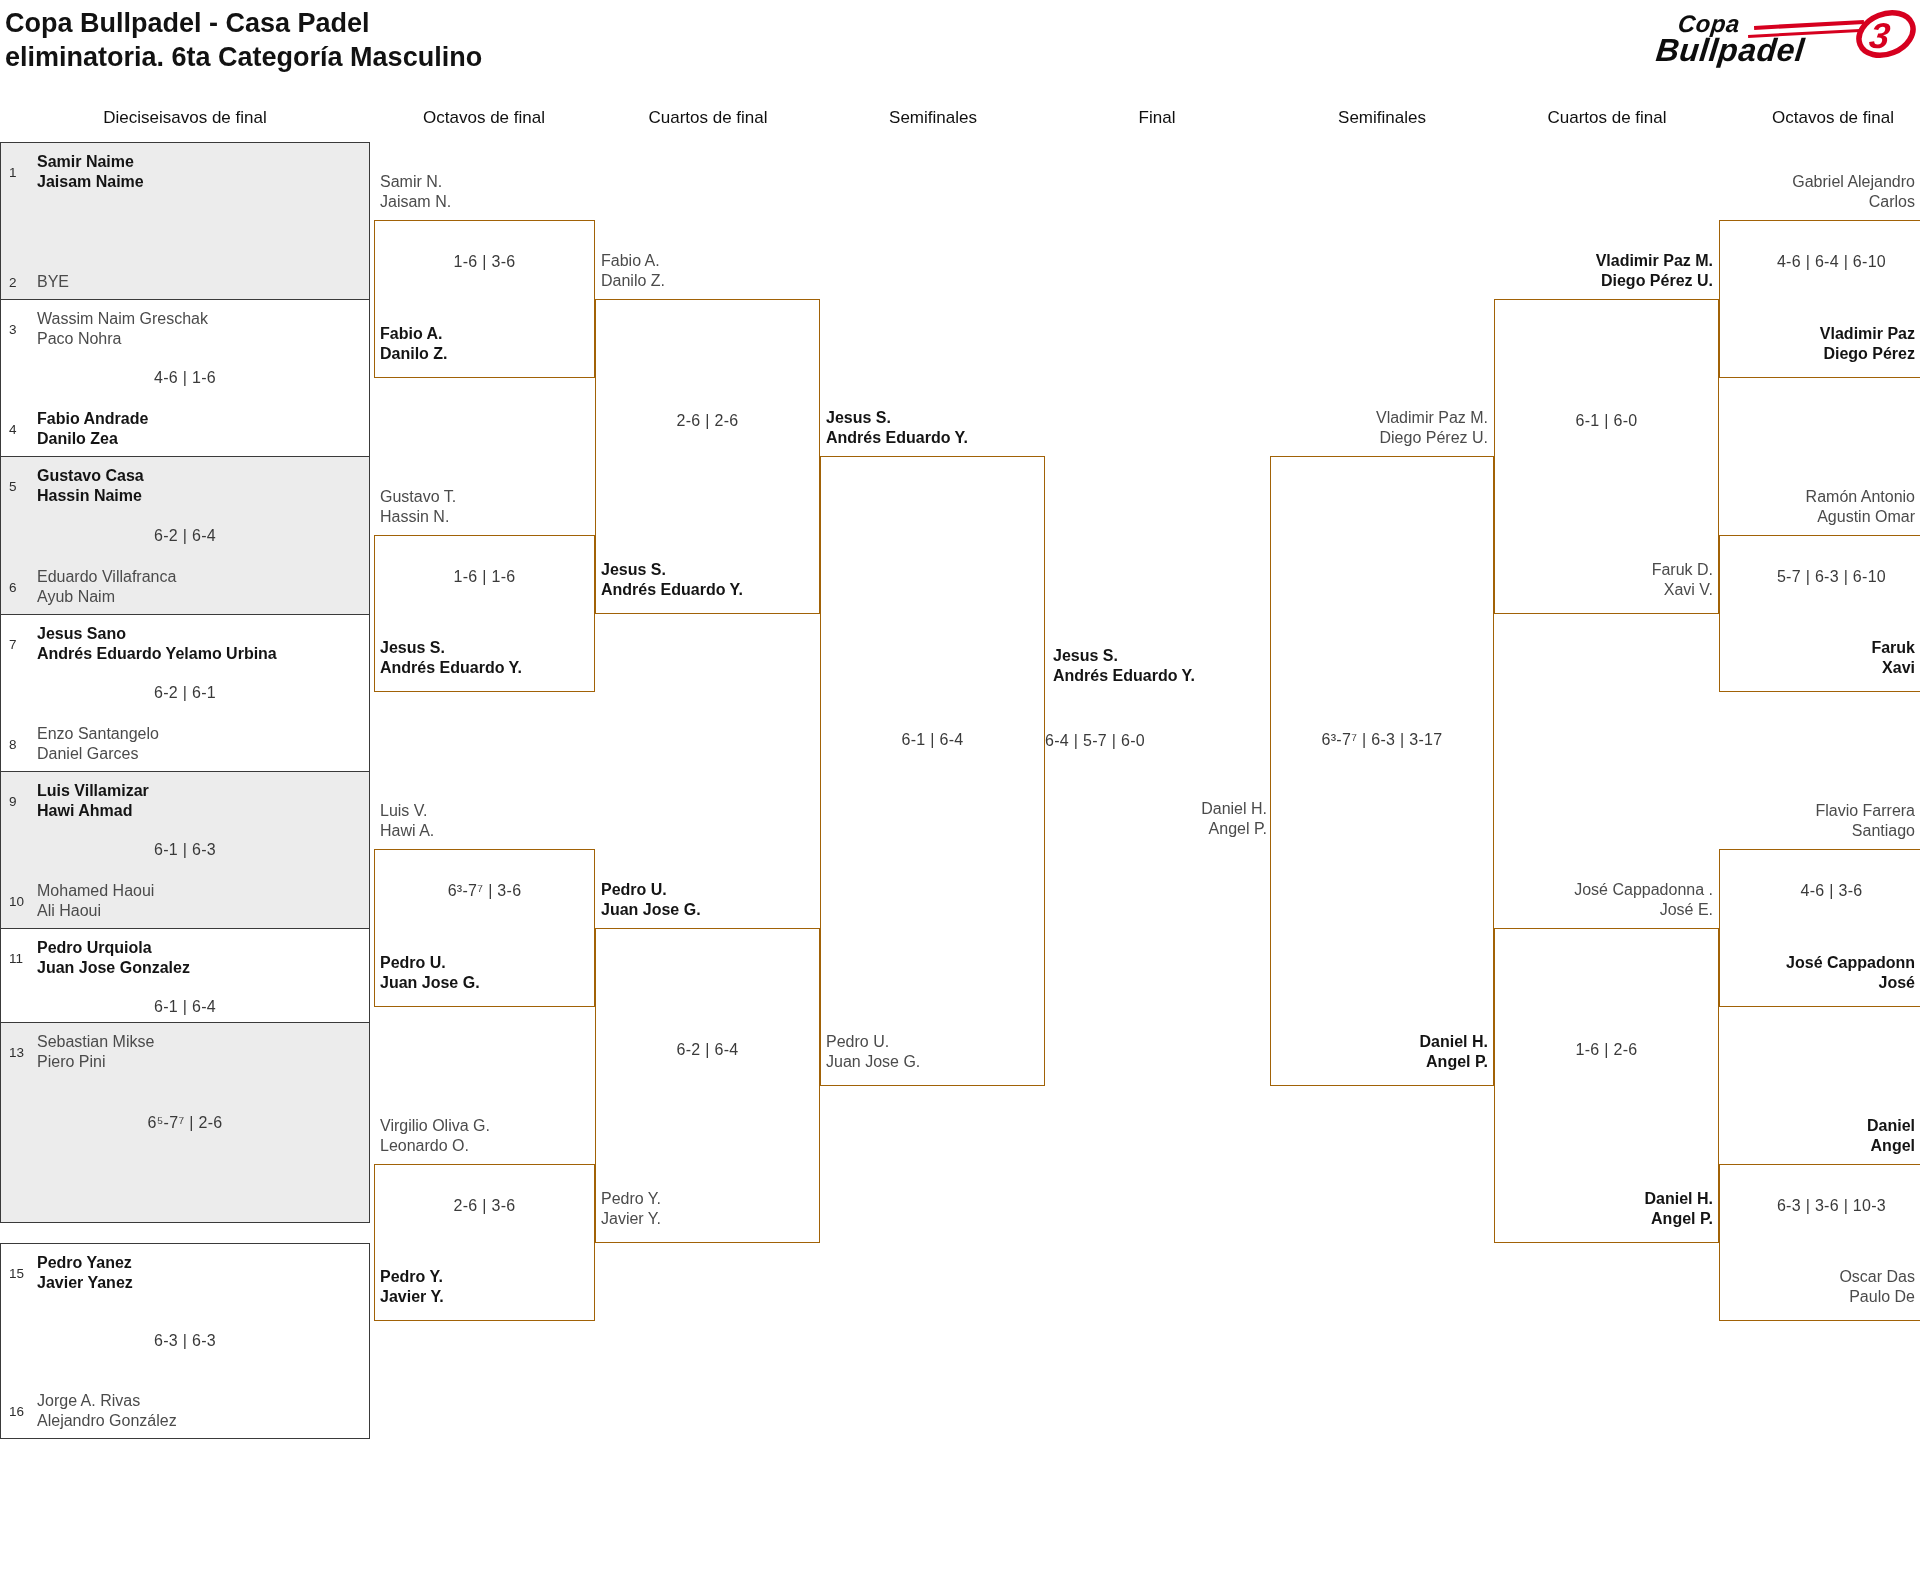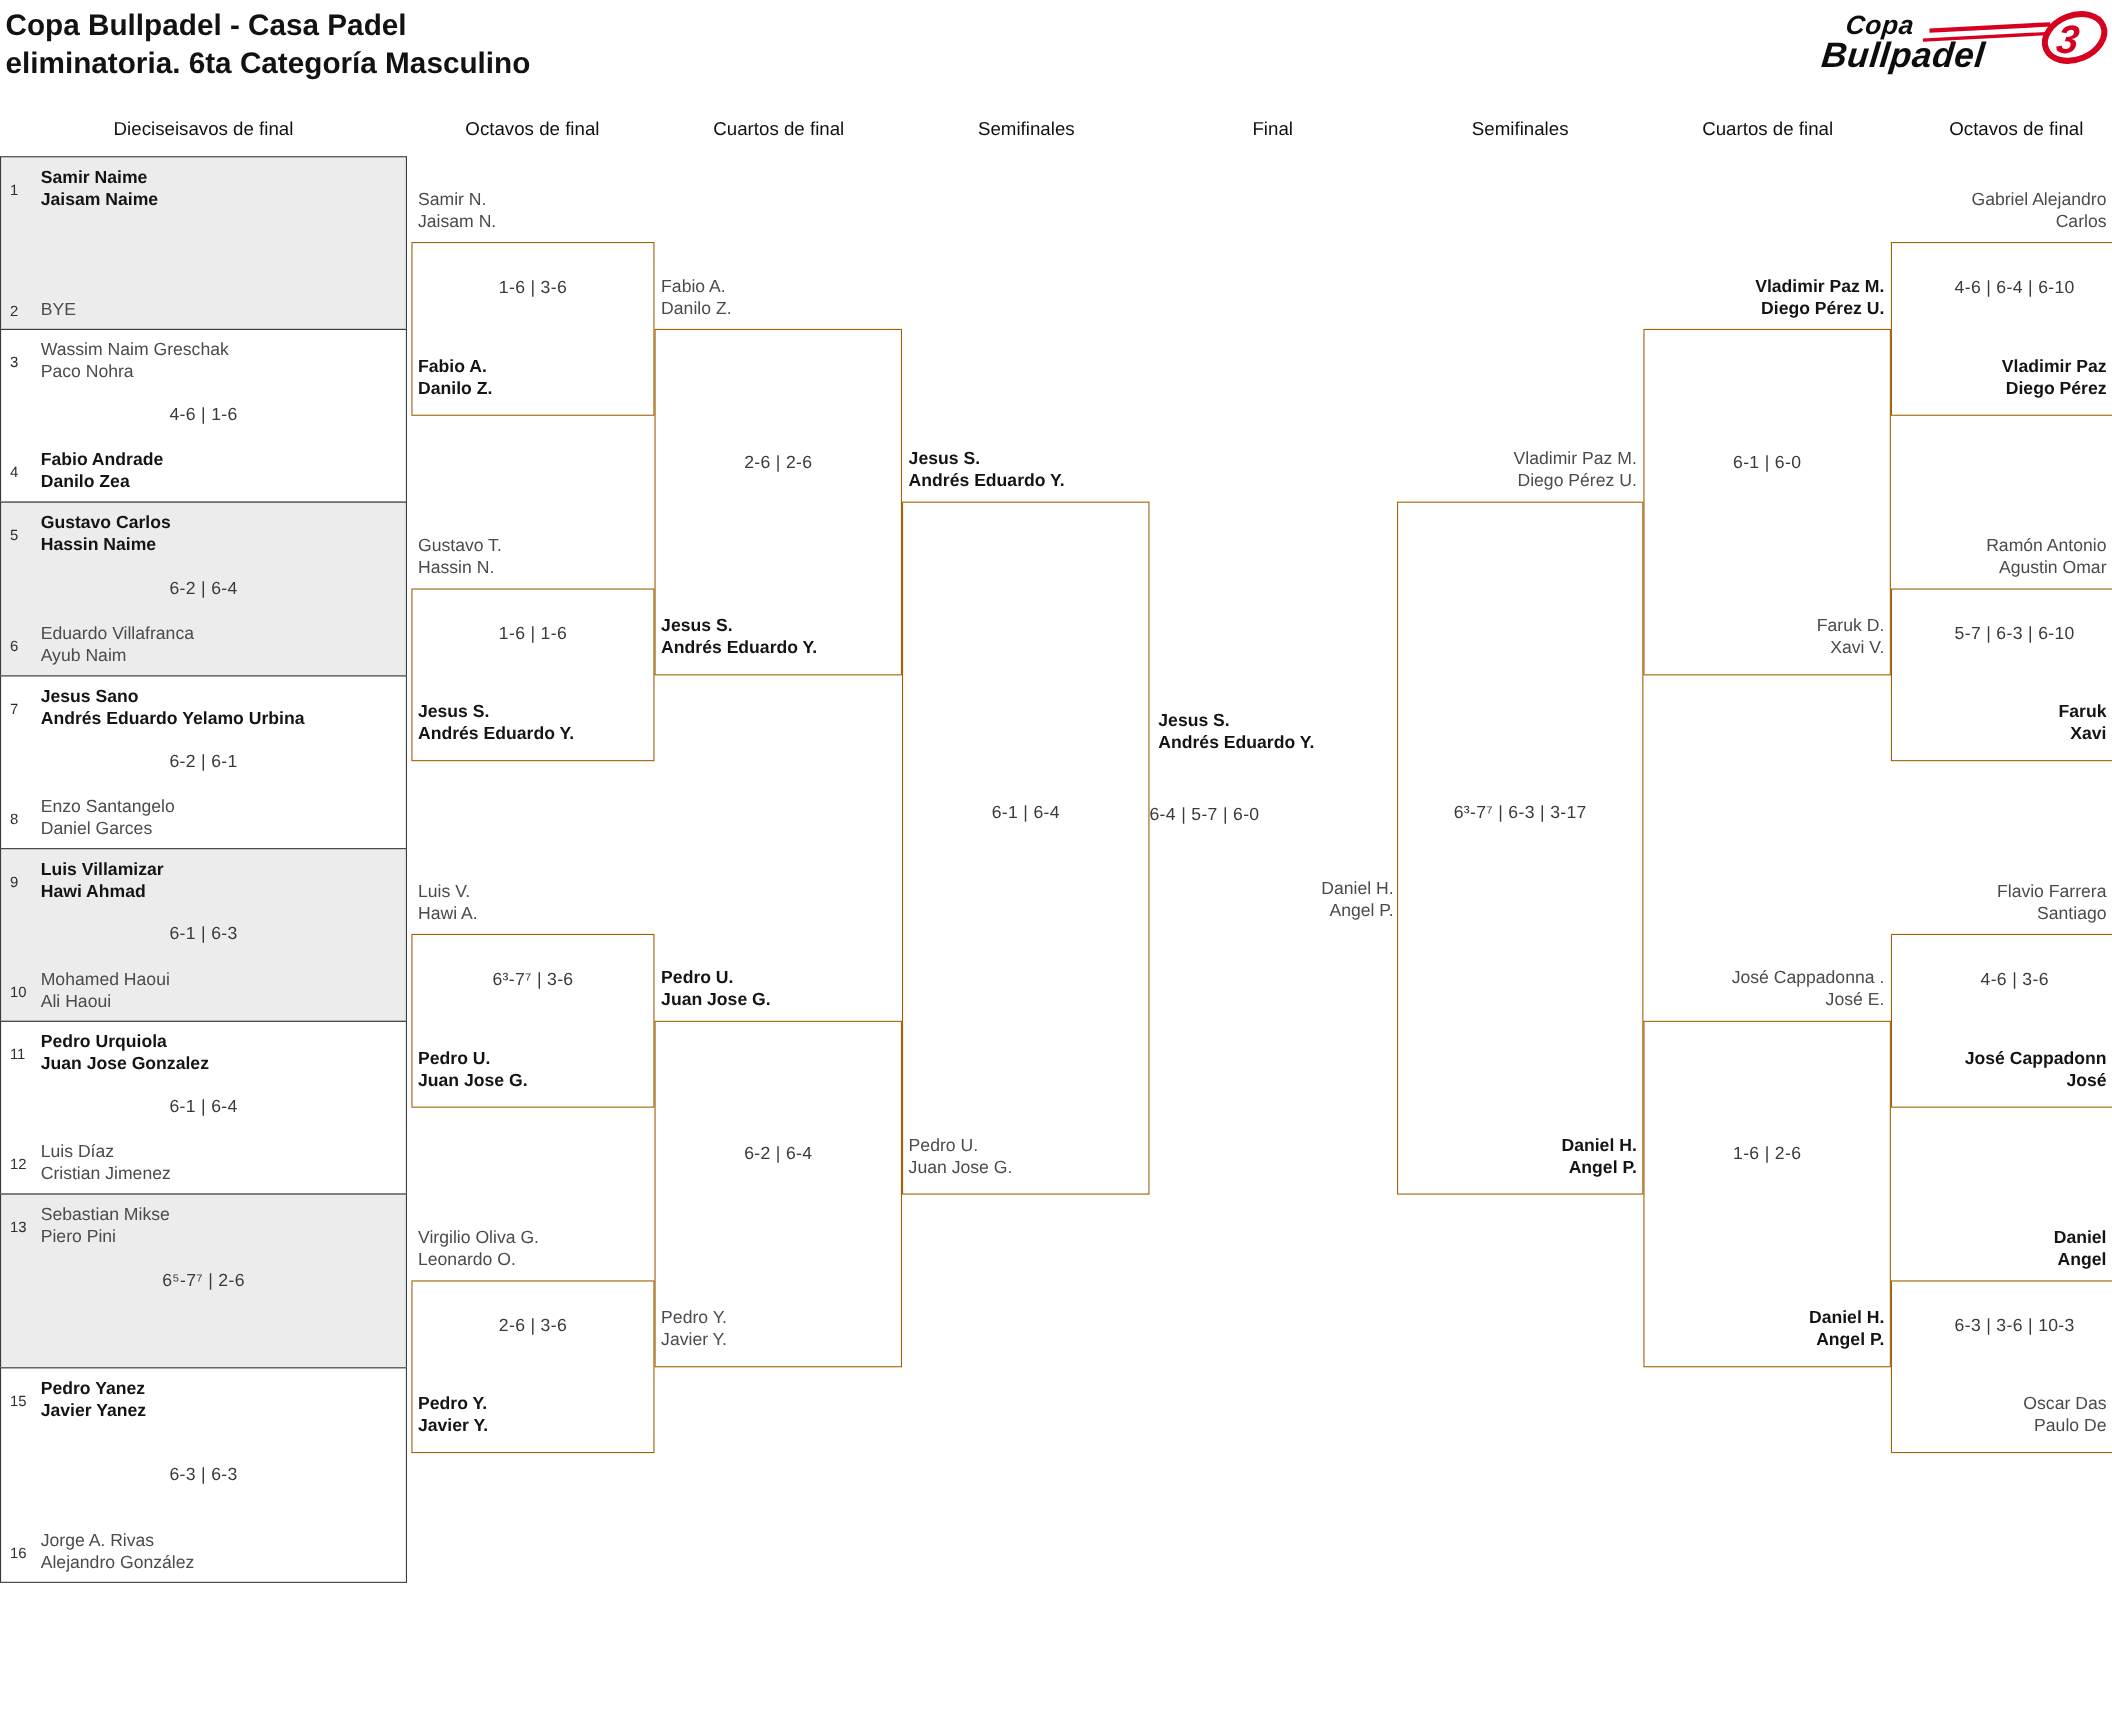--- a/index.html
+++ b/index.html
@@ -111,21 +111,21 @@
           <span class="l">Fabio Andrade</span>
           <span class="l">Danilo Zea</span>
         </div>
     </div>
   </div>
 
   <div class="blk g" style="top:456px;height:159px">
     <div class="entry t">
       <span class="seed">5</span>
       <div class="nm b">
-          <span class="l">Gustavo Carlos</span>
+          <span class="l">Gustavo Casa</span>
           <span class="l">Hassin Naime</span>
         </div>
     </div>
     <div class="score">6-2 | 6-4</div>
     <div class="entry bo">
       <span class="seed">6</span>
       <div class="nm">
           <span class="l">Eduardo Villafranca</span>
           <span class="l">Ayub Naim</span>
         </div>
@@ -179,21 +179,21 @@
     <div class="score">6-1 | 6-4</div>
     <div class="entry bo">
       <span class="seed">12</span>
       <div class="nm">
           <span class="l">Luis Díaz</span>
           <span class="l">Cristian Jimenez</span>
         </div>
     </div>
   </div>
 
-  <div class="blk g" style="top:1085px;height:159px">
+  <div class="blk g" style="top:1022px;height:201px">
     <div class="entry t">
       <span class="seed">13</span>
       <div class="nm">
           <span class="l">Sebastian Mikse</span>
           <span class="l">Piero Pini</span>
         </div>
     </div>
     <div class="score">6⁵-7⁷ | 2-6</div>
   </div>
 

